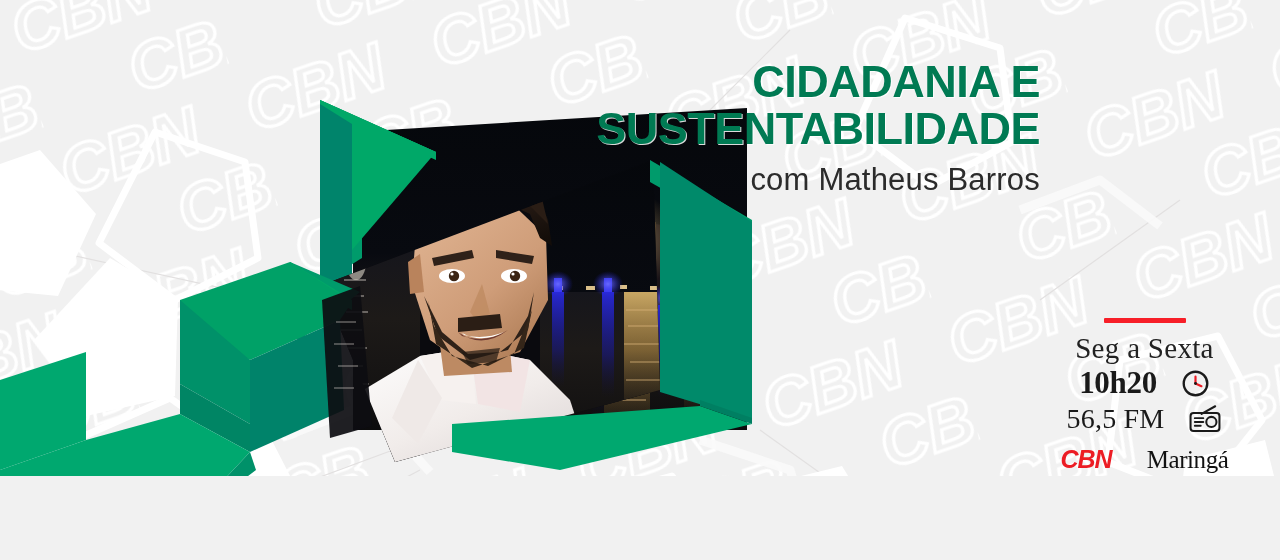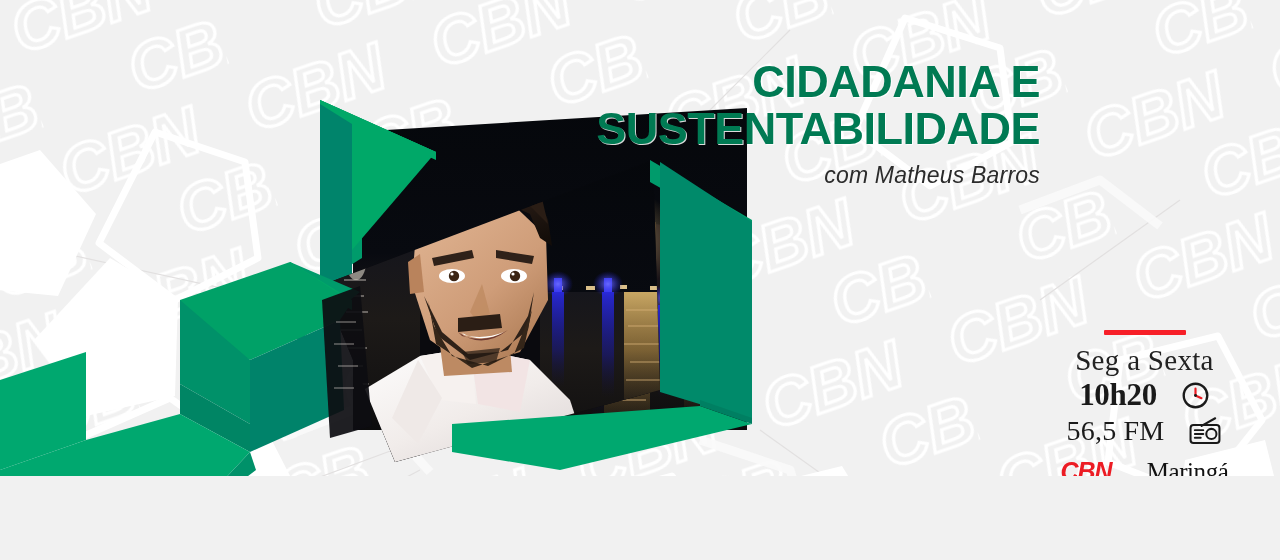--- a/index.html
+++ b/index.html
@@ -37,30 +37,29 @@
     font-size:45px;
     line-height:47px;
     letter-spacing:-0.5px;
     text-shadow:1px 1px 0 rgba(255,255,255,.85);
     white-space:nowrap;
   }
   #title-line-2 { font-size:45px; }
   #subtitle {
     display:block;
     margin-top:10px;
-    font-size:23px;
-    font-style:italic;
+    font-size:31px;
     color:#2b2b2b;
     letter-spacing:.2px;
   }
 
   
   #info-block {
     position:absolute;
-    right:33px; top:330px;
+    right:33px; top:318px;
     width:205px;
     text-align:center;
     z-index:40;
     font-family:"Liberation Serif", serif;
   }
   #red-rule {
     width:82px; height:5px;
     background:#f71f28;
     margin:0 auto 8px auto;
     border-radius:1px;

